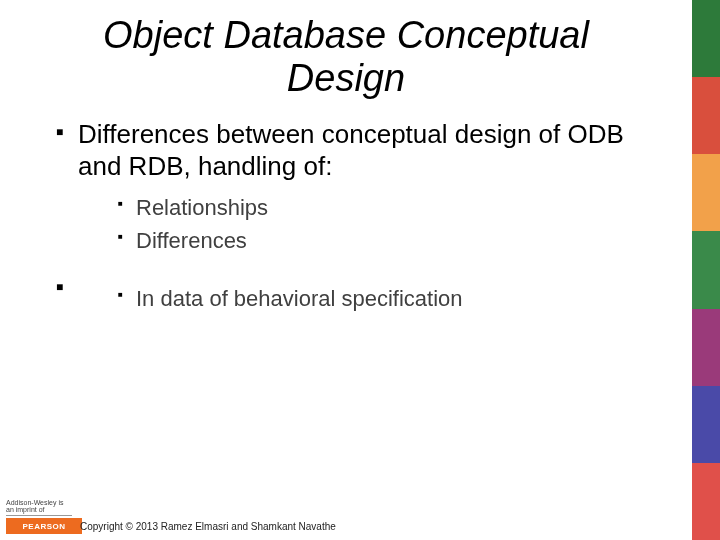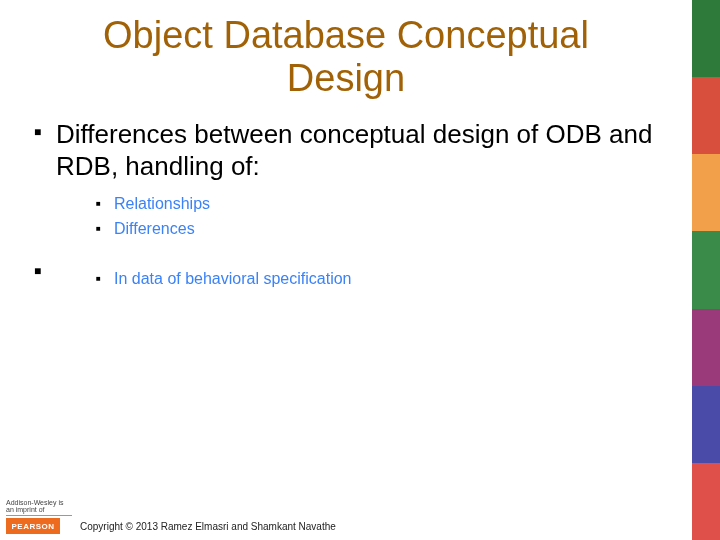--- a/index.html
+++ b/index.html
@@ -29,28 +29,29 @@
     left: 0; top: 0;
     width: 692px;
     height: 540px;
     padding: 14px 0 0 0;
   }
 
   .title {
     text-align: center;
     font-size: 38px;
     line-height: 1.12;
-    color: #a16207;
+    color: #000000;
     font-weight: 400;
     padding: 0 40px 10px 40px;
+    font-style: italic;
   }
 
   ul.lvl1 {
     list-style: none;
-    padding: 10px 30px 0 34px;
+    padding: 10px 30px 0 56px;
   }
   ul.lvl1 > li {
     position: relative;
     font-size: 26px;
     line-height: 1.22;
     color: #000;
     padding-left: 22px;
     margin-bottom: 18px;
   }
   ul.lvl1 > li::before {
@@ -61,23 +62,23 @@
     font-size: 12px;
     color: #000;
   }
 
   ul.lvl2 {
     list-style: none;
     padding: 10px 0 0 40px;
   }
   ul.lvl2 > li {
     position: relative;
-    font-size: 16px;
+    font-size: 22px;
     line-height: 1.35;
-    color: #3b82f6;
+    color: #404040;
     padding-left: 18px;
     margin-bottom: 4px;
   }
   ul.lvl2 > li::before {
     content: "■";
     position: absolute;
     left: 0;
     top: 6px;
     font-size: 8px;
     color: #000;
@@ -98,21 +99,21 @@
   }
   .logo-top {
     font-size: 7px;
     color: #444;
     line-height: 1;
     padding-bottom: 2px;
     border-bottom: 1px solid #999;
     margin-bottom: 2px;
   }
   .logo-box {
-    width: 54px;
+    width: 76px;
     height: 16px;
     background: #ed6b1f;
     color: #fff;
     font-size: 8px;
     font-weight: bold;
     letter-spacing: 0.5px;
     display: flex;
     align-items: center;
     justify-content: center;
   }

